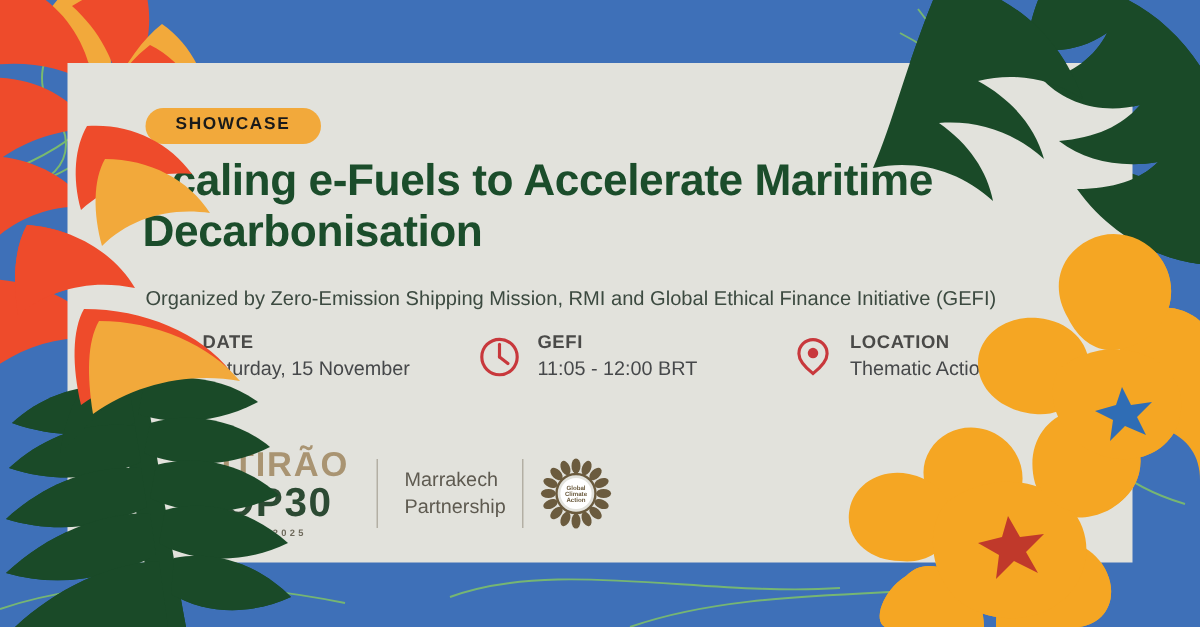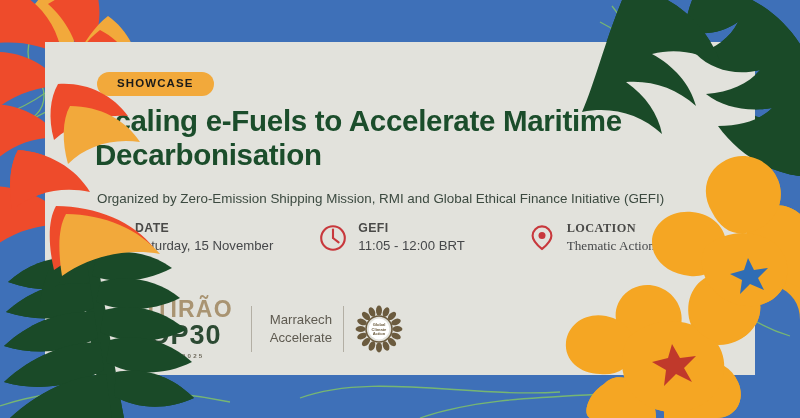--- a/index.html
+++ b/index.html
@@ -76,21 +76,21 @@
     display: flex;
     align-items: center;
   }
   .info-item {
     display: flex;
     align-items: center;
     gap: 10px;
   }
   .info-item.date   { width: 225px; }
   .info-item.time   { width: 210px; }
-  .info-item.location { width: 220px; font-family: Liberation Serif, serif; }
+  .info-item.location { width: 220px; }
   .info-icon {
     width: 30px;
     height: 30px;
     flex: 0 0 30px;
     display: block;
   }
   .info-text { line-height: 1.25; }
   .info-label {
     color: #4A4A48;
     font-size: 12.3px;
@@ -325,21 +325,21 @@
         <div class="cop-mutirao">MUTIRÃO</div>
         <div class="cop-name">COP30</div>
         <div class="cop-place">BELÉM 2025</div>
       </div>
 
       <div class="logo-divider"></div>
 
       <div class="mp-logo">
         <div class="mp-text">
           <div>Marrakech</div>
-          <div>Accelerate</div>
+          <div>Partnership</div>
         </div>
         <div class="logo-divider"></div>
         <svg class="mp-emblem" width="48" height="48" viewBox="0 0 48 48" xmlns="http://www.w3.org/2000/svg">
           <g fill="#6B5B3E">
             <g id="petals">
               <ellipse cx="24" cy="5.6" rx="3.0" ry="5.0"></ellipse>
               <ellipse cx="24" cy="5.6" rx="3.0" ry="5.0" transform="rotate(22.5 24 24)"></ellipse>
               <ellipse cx="24" cy="5.6" rx="3.0" ry="5.0" transform="rotate(45 24 24)"></ellipse>
               <ellipse cx="24" cy="5.6" rx="3.0" ry="5.0" transform="rotate(67.5 24 24)"></ellipse>
               <ellipse cx="24" cy="5.6" rx="3.0" ry="5.0" transform="rotate(90 24 24)"></ellipse>

